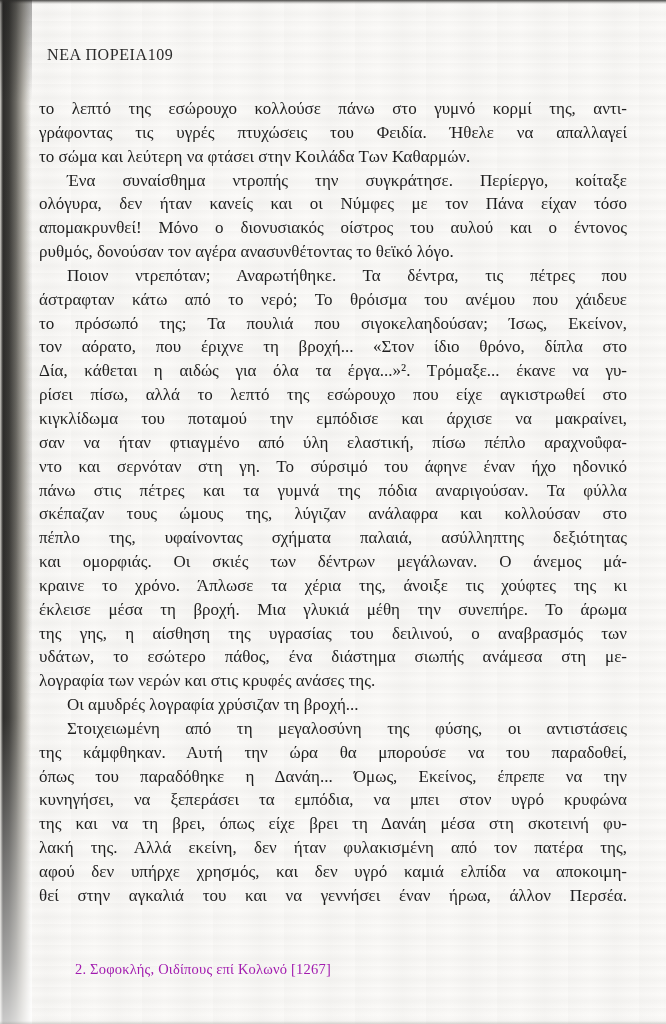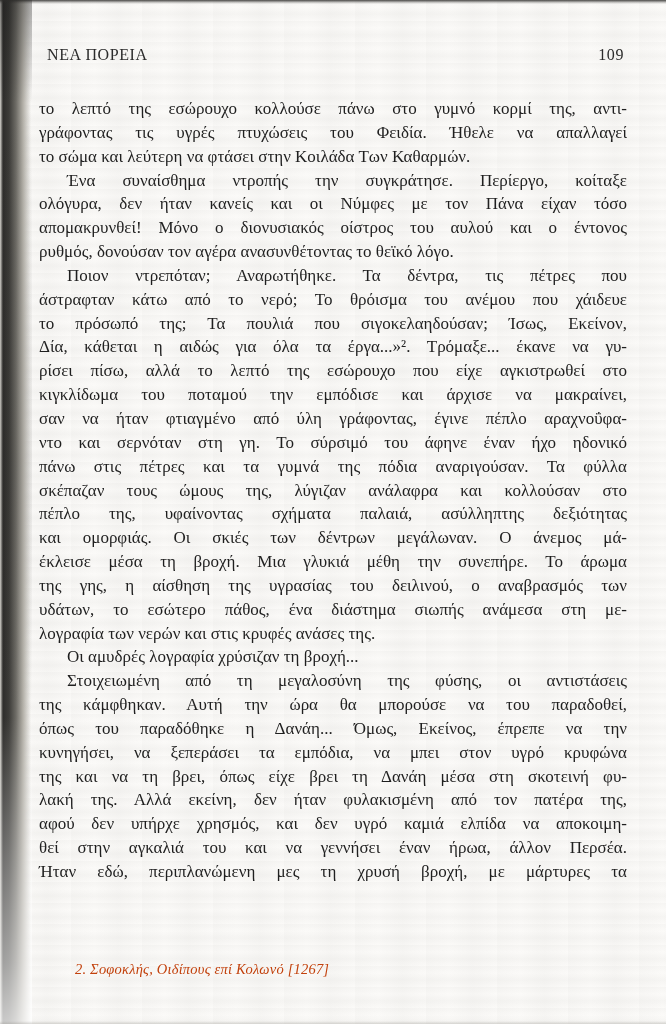--- a/index.html
+++ b/index.html
@@ -67,21 +67,21 @@
     height: 3px;
     background: linear-gradient(0deg, rgba(150,148,142,0.35), rgba(150,148,142,0));
   }
 
   .page-header {
     position: absolute;
     top: 46px;
     left: 47px;
     right: 42px;
     display: flex;
-    justify-content: space-between;
+    justify-content: flex-start;
     align-items: baseline;
     font-size: 16px;
     letter-spacing: 0.6px;
     color: #2b2b2b;
   }
 
   .body-text {
     position: absolute;
     top: 97px;
     left: 39px;
@@ -101,23 +101,22 @@
   .line.indent {
     text-indent: 28px;
   }
 
   .footnote {
     position: absolute;
     top: 961px;
     left: 75px;
     width: 550px;
     font-size: 14.5px;
-    color: #c2410c;
+    color: #a21caf;
     letter-spacing: 0.2px;
-    font-style: italic;
   }
 </style>
 </head>
 <body>
 
 <div class="page">
   <div class="scan-noise"></div>
   <div class="binding-edge"></div>
   <div class="top-edge"></div>
   <div class="bottom-edge"></div>
@@ -131,41 +130,42 @@
       <div class="line">το λεπτό της εσώρουχο κολλούσε πάνω στο γυμνό κορμί της, αντι-</div>
       <div class="line">γράφοντας τις υγρές πτυχώσεις του Φειδία. Ήθελε να απαλλαγεί</div>
       <div class="line para-end">το σώμα και λεύτερη να φτάσει στην Κοιλάδα Των Καθαρμών.</div>
       <div class="line indent">Ένα συναίσθημα ντροπής την συγκράτησε. Περίεργο, κοίταξε</div>
       <div class="line">ολόγυρα, δεν ήταν κανείς και οι Νύμφες με τον Πάνα είχαν τόσο</div>
       <div class="line">απομακρυνθεί! Μόνο ο διονυσιακός οίστρος του αυλού και ο έντονος</div>
       <div class="line para-end">ρυθμός, δονούσαν τον αγέρα ανασυνθέτοντας το θεϊκό λόγο.</div>
       <div class="line indent">Ποιον ντρεπόταν; Αναρωτήθηκε. Τα δέντρα, τις πέτρες που</div>
       <div class="line">άστραφταν κάτω από το νερό; Το θρόισμα του ανέμου που χάιδευε</div>
       <div class="line">το πρόσωπό της; Τα πουλιά που σιγοκελαηδούσαν; Ίσως, Εκείνον,</div>
+      <div class="line">τον αόρατο, που έριχνε τη βροχή... «Στον ίδιο θρόνο, δίπλα στο</div>
       <div class="line">Δία, κάθεται η αιδώς για όλα τα έργα...»². Τρόμαξε... έκανε να γυ-</div>
       <div class="line">ρίσει πίσω, αλλά το λεπτό της εσώρουχο που είχε αγκιστρωθεί στο</div>
       <div class="line">κιγκλίδωμα του ποταμού την εμπόδισε και άρχισε να μακραίνει,</div>
-      <div class="line">σαν να ήταν φτιαγμένο από ύλη γράφοντας, έγινε πέπλο αραχνοΰφα-</div>
+      <div class="line">σαν να ήταν φτιαγμένο από ύλη ελαστική, πίσω πέπλο αραχνοΰφα-</div>
       <div class="line">ντο και σερνόταν στη γη. Το σύρσιμό του άφηνε έναν ήχο ηδονικό</div>
       <div class="line">πάνω στις πέτρες και τα γυμνά της πόδια αναριγούσαν. Τα φύλλα</div>
       <div class="line">σκέπαζαν τους ώμους της, λύγιζαν ανάλαφρα και κολλούσαν στο</div>
       <div class="line">πέπλο της, υφαίνοντας σχήματα παλαιά, ασύλληπτης δεξιότητας</div>
       <div class="line">και ομορφιάς. Οι σκιές των δέντρων μεγάλωναν. Ο άνεμος μά-</div>
+      <div class="line">κραινε το χρόνο. Άπλωσε τα χέρια της, άνοιξε τις χούφτες της κι</div>
       <div class="line">έκλεισε μέσα τη βροχή. Μια γλυκιά μέθη την συνεπήρε. Το άρωμα</div>
       <div class="line">της γης, η αίσθηση της υγρασίας του δειλινού, ο αναβρασμός των</div>
       <div class="line">υδάτων, το εσώτερο πάθος, ένα διάστημα σιωπής ανάμεσα στη με-</div>
       <div class="line para-end">λογραφία των νερών και στις κρυφές ανάσες της.</div>
       <div class="line indent para-end">Οι αμυδρές λογραφία χρύσιζαν τη βροχή...</div>
       <div class="line indent">Στοιχειωμένη από τη μεγαλοσύνη της φύσης, οι αντιστάσεις</div>
       <div class="line">της κάμφθηκαν. Αυτή την ώρα θα μπορούσε να του παραδοθεί,</div>
       <div class="line">όπως του παραδόθηκε η Δανάη... Όμως, Εκείνος, έπρεπε να την</div>
       <div class="line">κυνηγήσει, να ξεπεράσει τα εμπόδια, να μπει στον υγρό κρυφώνα</div>
       <div class="line">της και να τη βρει, όπως είχε βρει τη Δανάη μέσα στη σκοτεινή φυ-</div>
       <div class="line">λακή της. Αλλά εκείνη, δεν ήταν φυλακισμένη από τον πατέρα της,</div>
       <div class="line">αφού δεν υπήρχε χρησμός, και δεν υγρό καμιά ελπίδα να αποκοιμη-</div>
       <div class="line">θεί στην αγκαλιά του και να γεννήσει έναν ήρωα, άλλον Περσέα.</div>
-      <div class="line">Ήταν εδώ, περιπλανώμενη μες τη χρυσή βροχή, με μάρτυρες τα</div>
     </div>
 
   <div class="footnote">
     <span>2. Σοφοκλής, Οιδίπους επί Κολωνό [1267]</span>
   </div>
 </div>
 
 </body></html>

